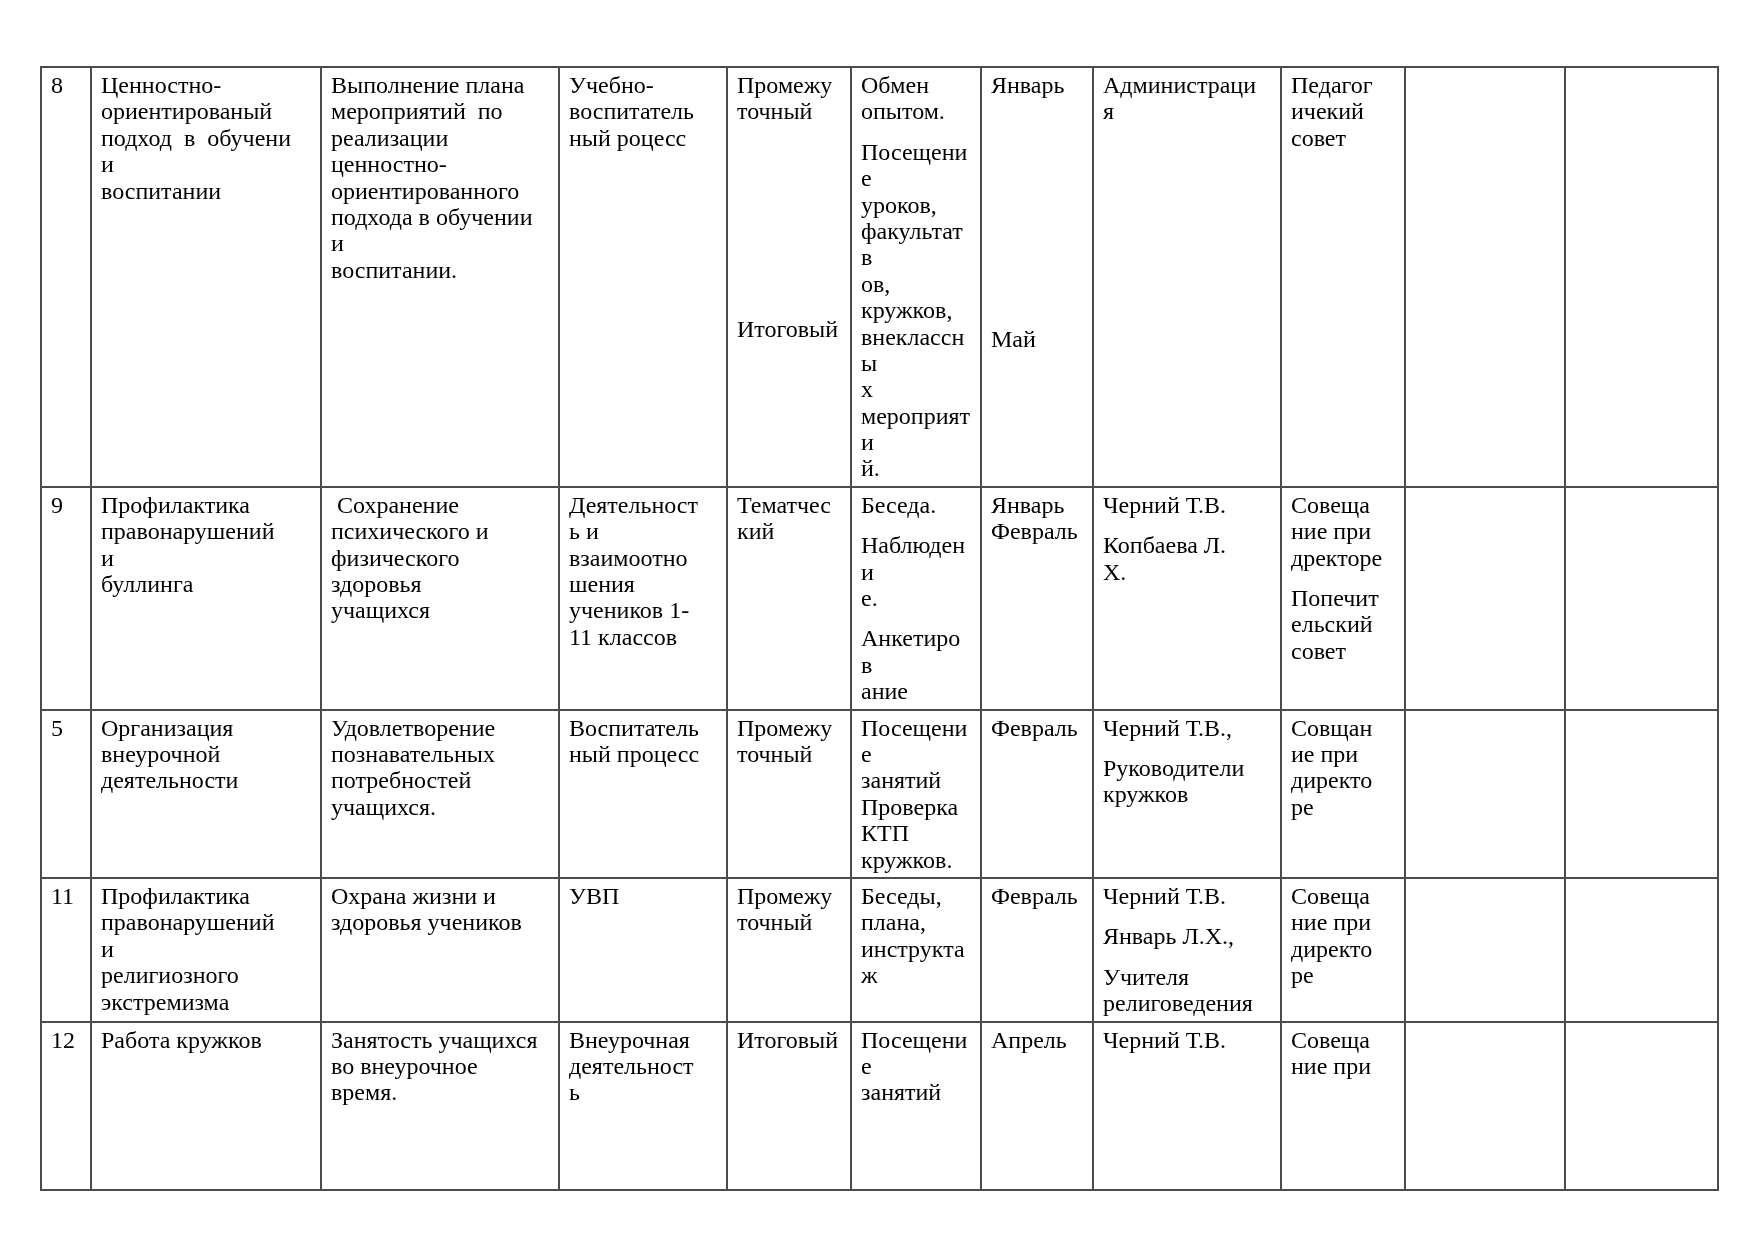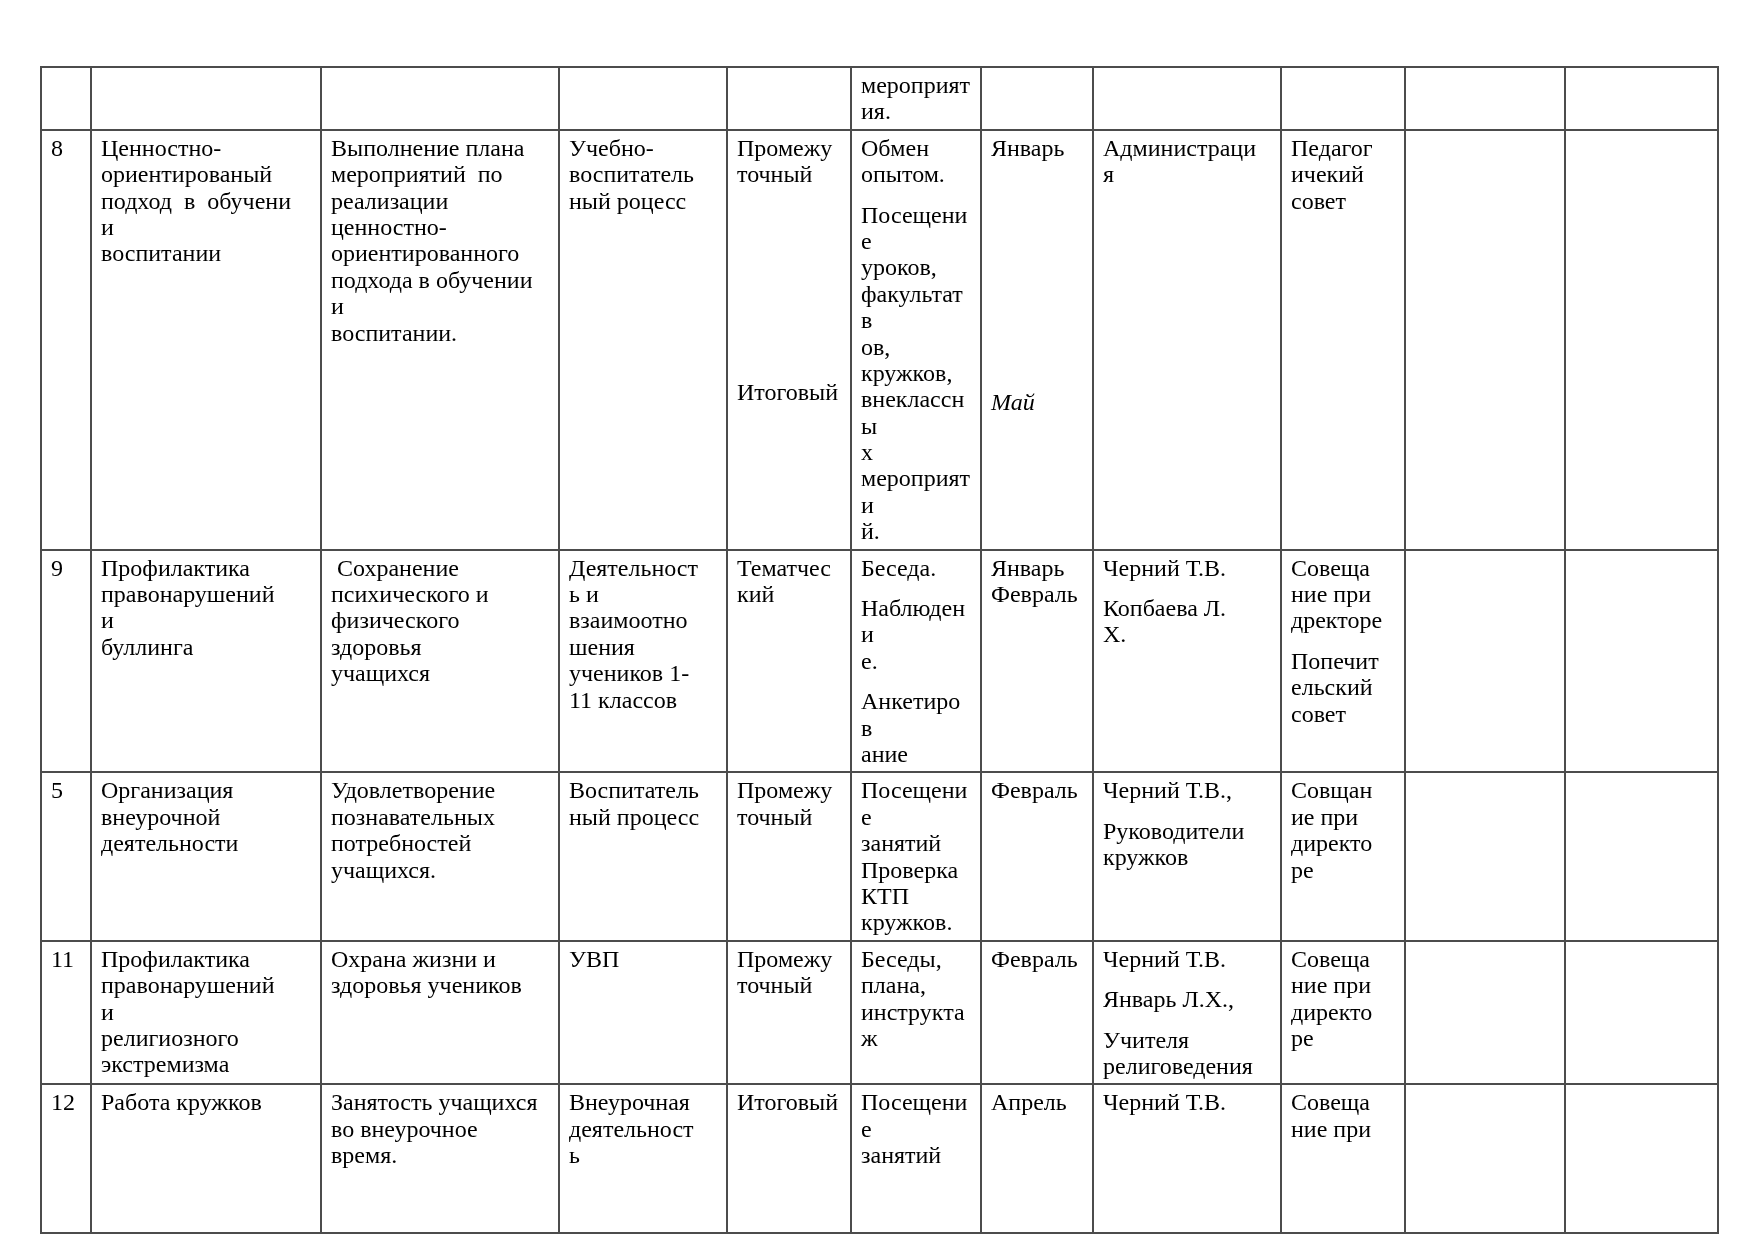--- a/index.html
+++ b/index.html
@@ -45,36 +45,20 @@
       <col style="width:168px">
       <col style="width:124px">
       <col style="width:130px">
       <col style="width:112px">
       <col style="width:188px">
       <col style="width:124px">
       <col style="width:160px">
       <col style="width:153px">
     </colgroup>
     <tbody>
-        <tr style="height: 62px;">
-          <td></td>
-          <td></td>
-          <td></td>
-          <td></td>
-          <td></td>
-          <td>
-            <p>мероприят
-ия.</p>
-          </td>
-          <td></td>
-          <td></td>
-          <td></td>
-          <td></td>
-          <td></td>
-        </tr>
         <tr style="height: 315px;">
           <td>
             <p>8</p>
           </td>
           <td>
             <p>Ценностно-
 ориентированый
 подход  в  обучени  и
 воспитании</p>
           </td>
@@ -105,21 +89,21 @@
 факультатв
 ов,
 кружков,
 внеклассны
 х
 мероприяти
 й.</p>
           </td>
           <td>
             <p>Январь</p>
-            <p style="margin-top: 228px; font-style: italic;">Май</p>
+            <p style="margin-top: 228px;">Май</p>
           </td>
           <td>
             <p>Администраци
 я</p>
           </td>
           <td>
             <p>Педагог
 ичекий
 совет</p>
           </td>
@@ -265,21 +249,21 @@
           </td>
           <td>
             <p>Совеща
 ние при
 директо
 ре</p>
           </td>
           <td></td>
           <td></td>
         </tr>
-        <tr style="height: 149px;">
+        <tr style="height: 168px;">
           <td>
             <p>12</p>
           </td>
           <td>
             <p>Работа кружков</p>
           </td>
           <td>
             <p>Занятость учащихся
 во внеурочное время.</p>
           </td>

